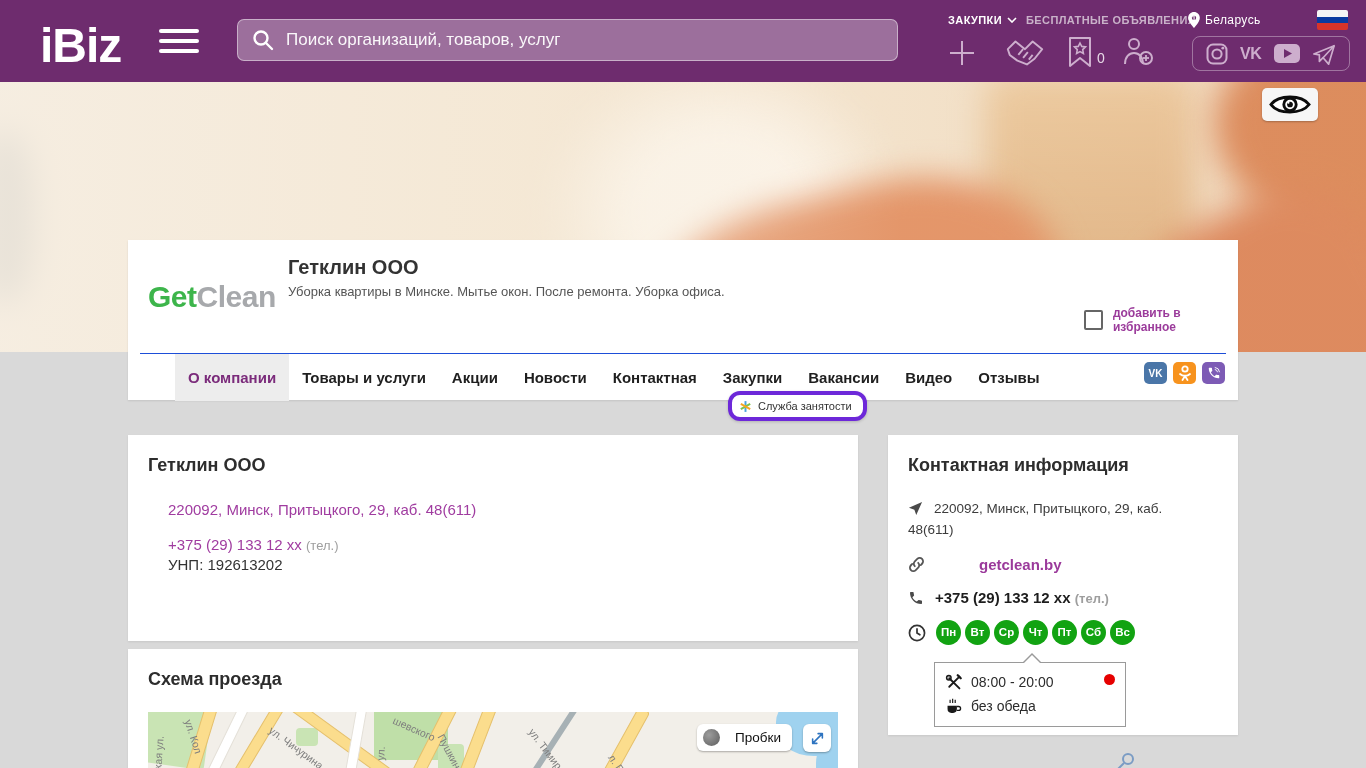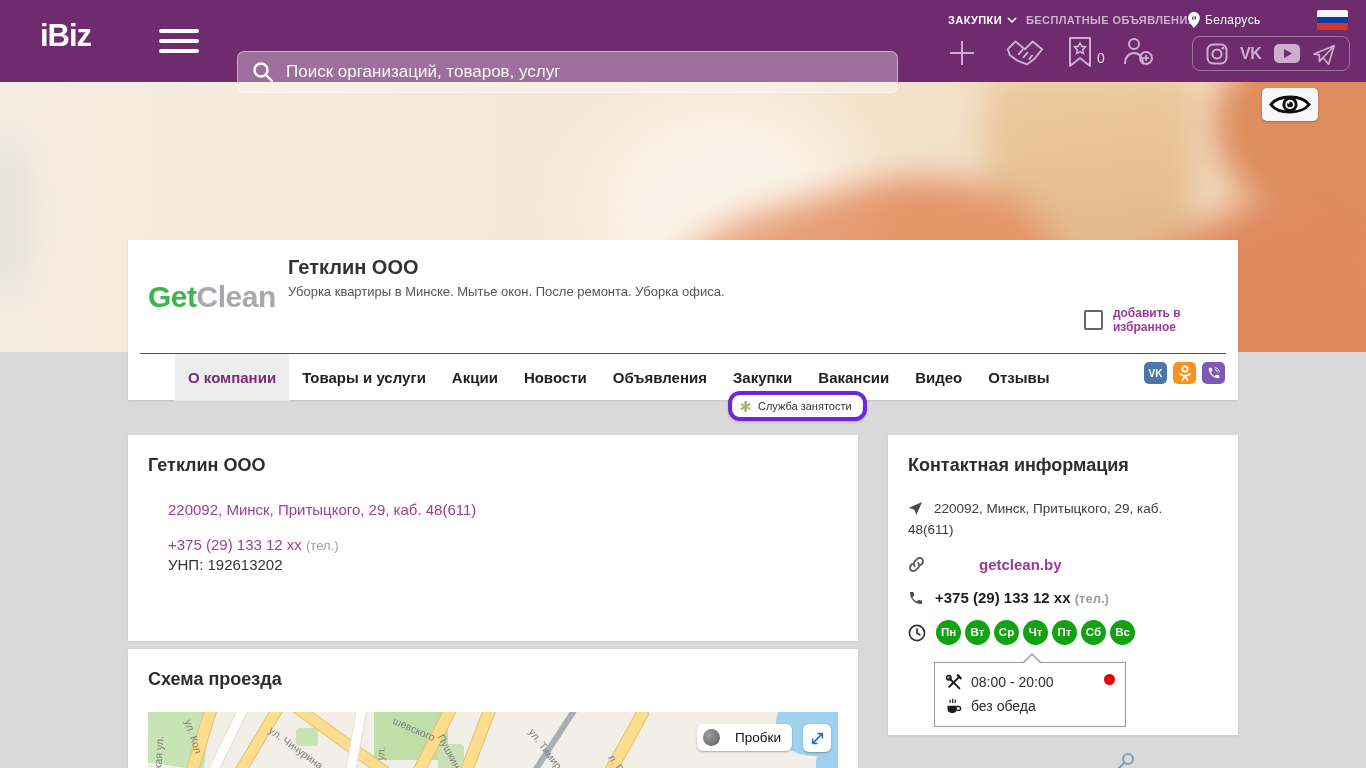--- a/index.html
+++ b/index.html
@@ -3,26 +3,26 @@
 <meta charset="utf-8">
 <style>
   html,body{margin:0;padding:0;}
   body{
     width:1366px;height:768px;overflow:hidden;position:relative;
     background:#d9d9d9;
     font-family:"Liberation Sans", sans-serif;
   }
   
   .header{position:absolute;left:0;top:0;width:1366px;height:82px;background:#6E2C6E;z-index:30;}
-  .logo{position:absolute;left:40px;top:18px;font-size:31px;font-weight:bold;color:#fff;letter-spacing:-1px;cursor:pointer;}
+  .logo{position:absolute;left:40px;top:18px;font-size:48px;font-weight:bold;color:#fff;letter-spacing:-1px;cursor:pointer;}
   .hamburger{position:absolute;left:159px;top:29px;width:40px;cursor:pointer;}
   .hamburger span{display:block;height:4px;background:#fff;border-radius:2px;margin-bottom:6px;}
   .search-box{position:absolute;left:237px;top:19px;width:661px;height:42px;
     background:rgba(255,255,255,0.32);border:1px solid rgba(255,255,255,0.45);
-    border-radius:7px;display:flex;align-items:center;box-sizing:border-box;margin-top:32px;}
+    border-radius:7px;display:flex;align-items:center;box-sizing:border-box;}
   .search-box svg{margin:0 10px 0 14px;flex:none;}
   .search-box input{flex:1;background:transparent;border:none;outline:none;color:#fff;font-size:17px;font-family:inherit;}
   .search-box input::placeholder{color:rgba(255,255,255,0.95);}
   .top-link{position:absolute;font-size:11px;color:#fff;letter-spacing:.4px;cursor:pointer;display:flex;align-items:center;gap:5px;}
   .zakupki{left:948px;top:14px;font-weight:bold;}
   .free-ads{left:1026px;top:14px;color:#c9b2c9;font-weight:bold;}
   .country{left:1188px;top:12px;font-size:12px;}
   .flag{position:absolute;left:1317px;top:10px;width:31px;height:20px;border-radius:2px;overflow:hidden;cursor:pointer;}
   .flag div{height:33.33%;}
   .flag .w{background:#f5f5f5}.flag .b{background:#0A3BA0}.flag .r{background:#D7342A}
@@ -214,21 +214,21 @@
   <div class="company-desc">Уборка квартиры в Минске. Мытье окон. После ремонта. Уборка офиса.</div>
   <div class="fav">
     <span class="cb"></span>
     <span class="lbl">добавить в избранное</span>
   </div>
   <div class="tabs">
     <div class="tab active"><span>О компании</span></div>
     <div class="tab"><span>Товары и услуги</span></div>
     <div class="tab"><span>Акции</span></div>
     <div class="tab"><span>Новости</span></div>
-    <div class="tab"><span>Объявления</span></div>
+    <div class="tab"><span>Контактная</span></div>
     <div class="tab"><span>Закупки</span></div>
     <div class="tab"><span>Вакансии</span></div>
     <div class="tab"><span>Видео</span></div>
     <div class="tab"><span>Отзывы</span></div>
   </div>
   <div class="badges">
     <div class="badge vk">
         <span>VK</span>
       </div>
     <div class="badge ok">

